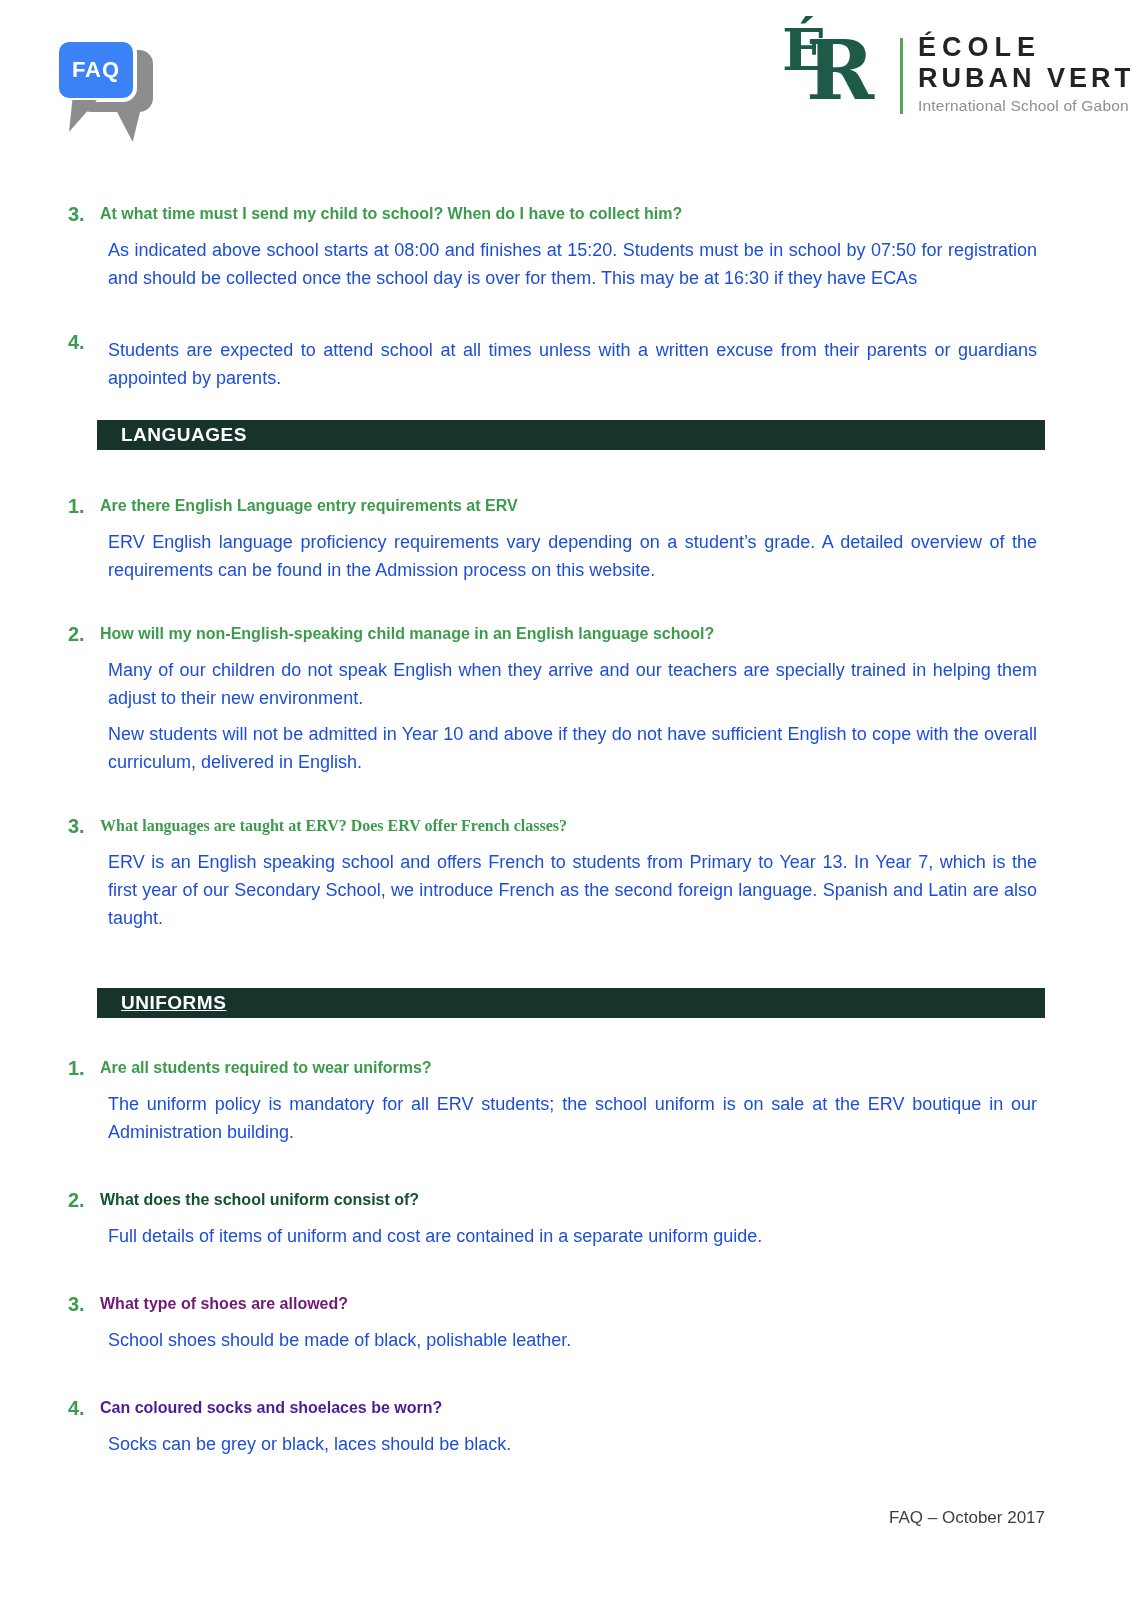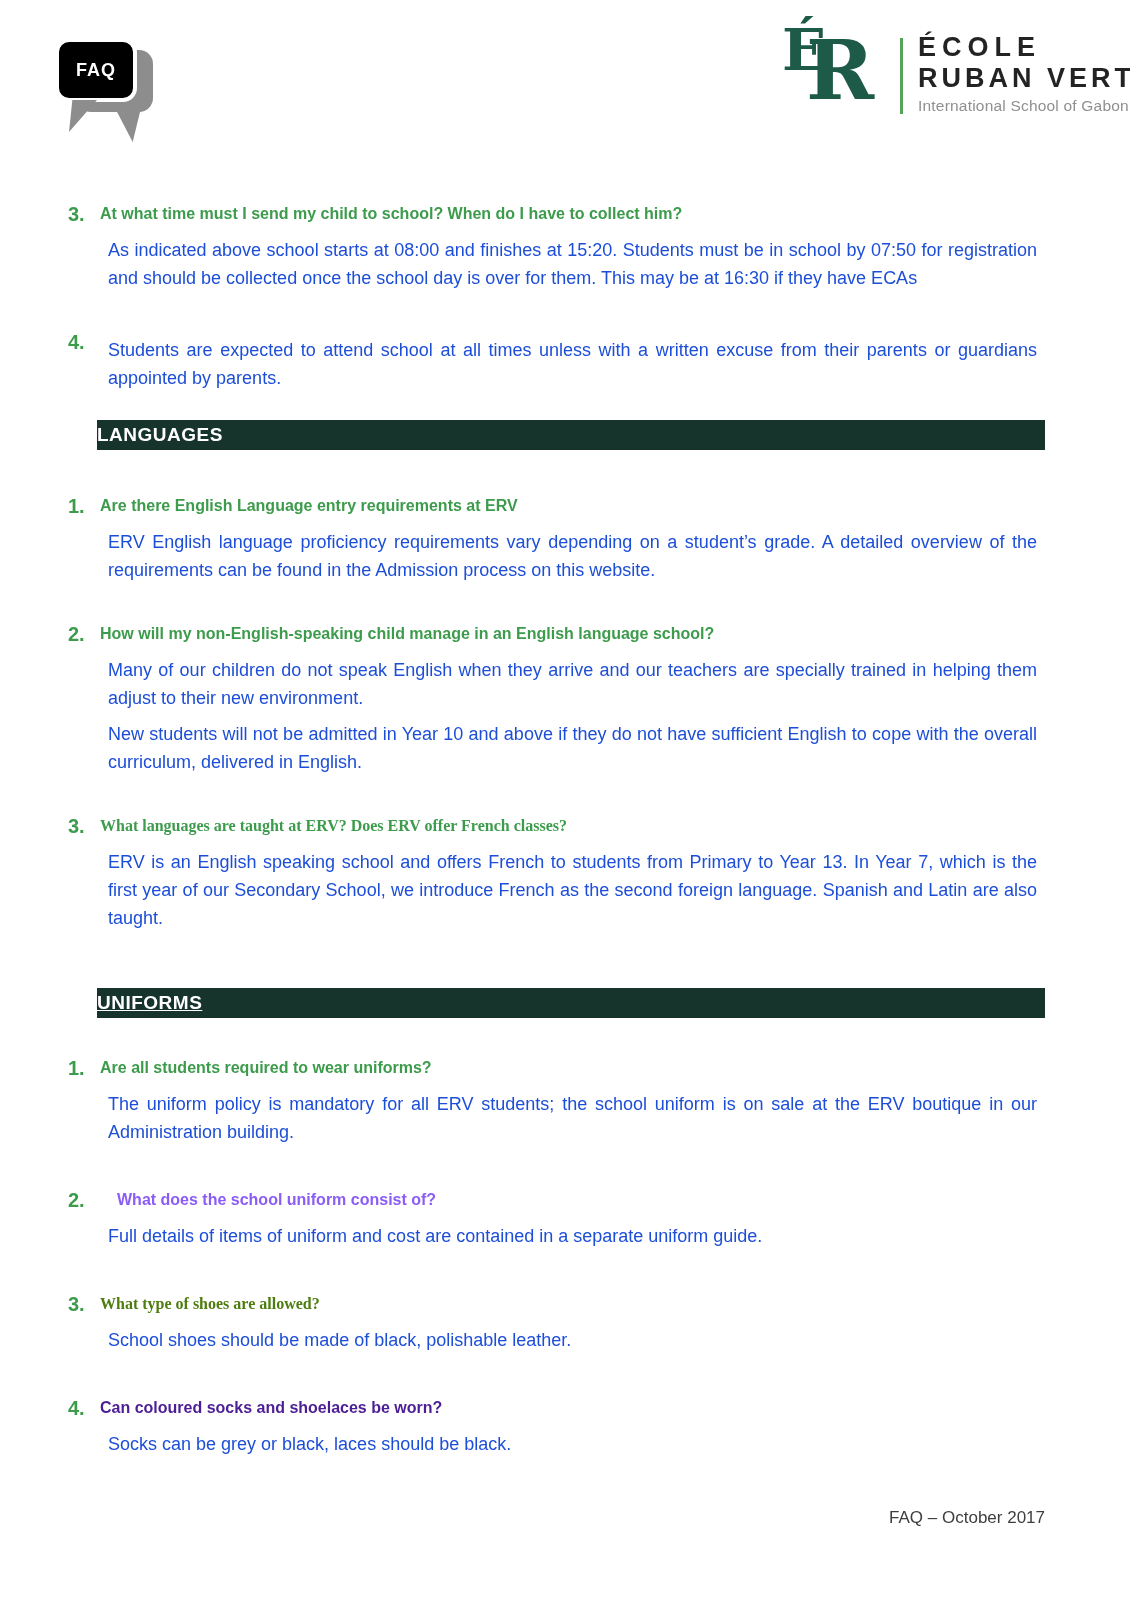--- a/index.html
+++ b/index.html
@@ -20,23 +20,23 @@
     position: absolute; left: 22px; top: 12px; width: 76px; height: 62px;
     background: #8d8d8d; border-radius: 14px;
   }
   .bubble-back-tail {
     position: absolute; left: 60px; top: 70px; width: 26px; height: 34px;
     background: #8d8d8d;
     clip-path: polygon(0 0, 100% 0, 68% 100%);
   }
   .bubble-front {
     position: absolute; left: 0; top: 0; width: 82px; height: 64px;
-    background: #000000; border: 4px solid #ffffff; border-radius: 14px;
+    background: #3b82f6; border: 4px solid #ffffff; border-radius: 14px;
     display: flex; align-items: center; justify-content: center;
-    color: #ffffff; font-weight: bold; font-size: 18px; letter-spacing: 1px;
+    color: #ffffff; font-weight: bold; font-size: 22px; letter-spacing: 1px;
   }
   .bubble-front-tail {
     position: absolute; left: 14px; top: 62px; width: 28px; height: 32px;
     background: #8d8d8d;
     clip-path: polygon(0 100%, 12% 0, 100% 0);
   }
 
   .logo { position: absolute; left: 770px; top: 14px; width: 350px; height: 112px; }
   .monogram { position: absolute; left: 12px; top: 2px; width: 112px; height: 104px;
     font-family: "DejaVu Serif", serif; font-weight: bold; }
@@ -62,21 +62,21 @@
   .qa-question { font-size: 16px; line-height: 28px; font-weight: bold; }
   .qa-answer p {
     margin: 8px; font-size: 18px; line-height: 28px; color: #1d4ed8;
     text-align: justify;
   }
 
   .section-bar {
     margin: 20px 0 42px 31px;
     height: 30px; line-height: 30px;
     color: #ffffff; font-size: 19px; font-weight: bold; letter-spacing: 0.5px;
-    padding-left: 0;
+    padding-left: 24px;
   }
   .section-bar.uniform-bar { margin-top: 48px; margin-bottom: 36px; text-decoration: underline; }
 
   
   .footer {
     position: absolute; right: 85px; bottom: 72px;
     font-size: 17px; color: #3e3e3e;
   }
 </style>
 </head>
@@ -168,30 +168,30 @@
       <div>
         <div class="qa-question q-green" style="color: rgb(61, 155, 76);">Are all students required to wear uniforms?</div>
         <div class="qa-answer">
           <p>The uniform policy is mandatory for all ERV students; the school uniform is on sale at the ERV boutique in our Administration building.</p>
         </div>
       </div>
     </div>
     <div class="qa-item">
       <div class="qa-num q-green" style="color: rgb(61, 155, 76);">2.</div>
       <div>
-        <div class="qa-question q-green" style="color: #8b5cf6; margin-left: 17px;">What does the school uniform consist of?</div>
+        <div class="qa-question q-green" style="color: #14532d;">What does the school uniform consist of?</div>
         <div class="qa-answer">
           <p>Full details of items of uniform and cost are contained in a separate uniform guide.</p>
         </div>
       </div>
     </div>
     <div class="qa-item">
       <div class="qa-num q-green" style="color: rgb(61, 155, 76);">3.</div>
       <div>
-        <div class="qa-question q-green" style="color: #4d7c0f; font-family: Liberation Serif, serif;">What type of shoes are allowed?</div>
+        <div class="qa-question q-green" style="color: #701a75;">What type of shoes are allowed?</div>
         <div class="qa-answer">
           <p>School shoes should be made of black, polishable leather.</p>
         </div>
       </div>
     </div>
     <div class="qa-item">
       <div class="qa-num q-green" style="color: rgb(61, 155, 76);">4.</div>
       <div>
         <div class="qa-question q-green" style="color: #4c1d95;">Can coloured socks and shoelaces be worn?</div>
         <div class="qa-answer">

